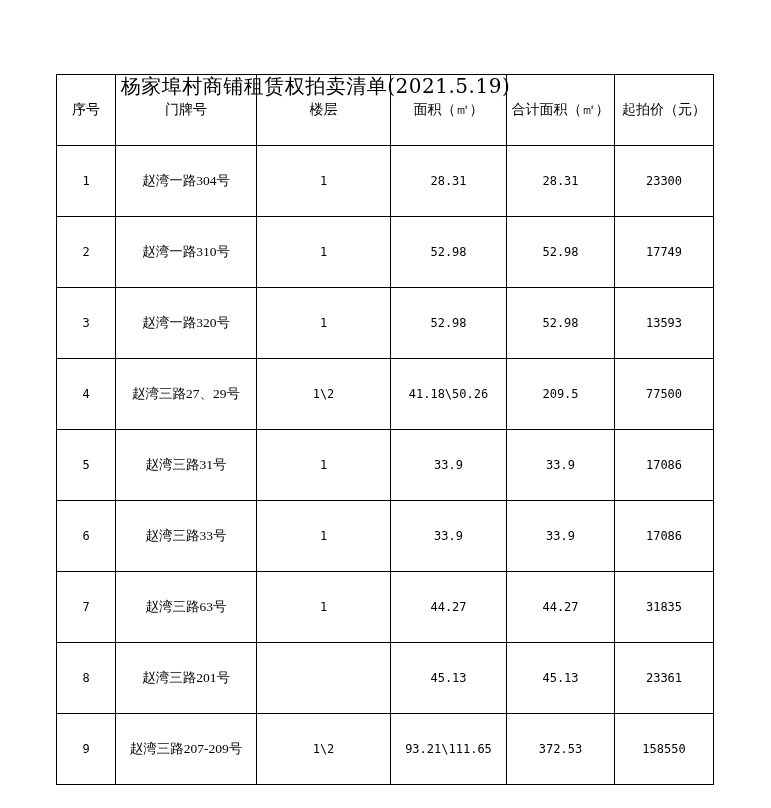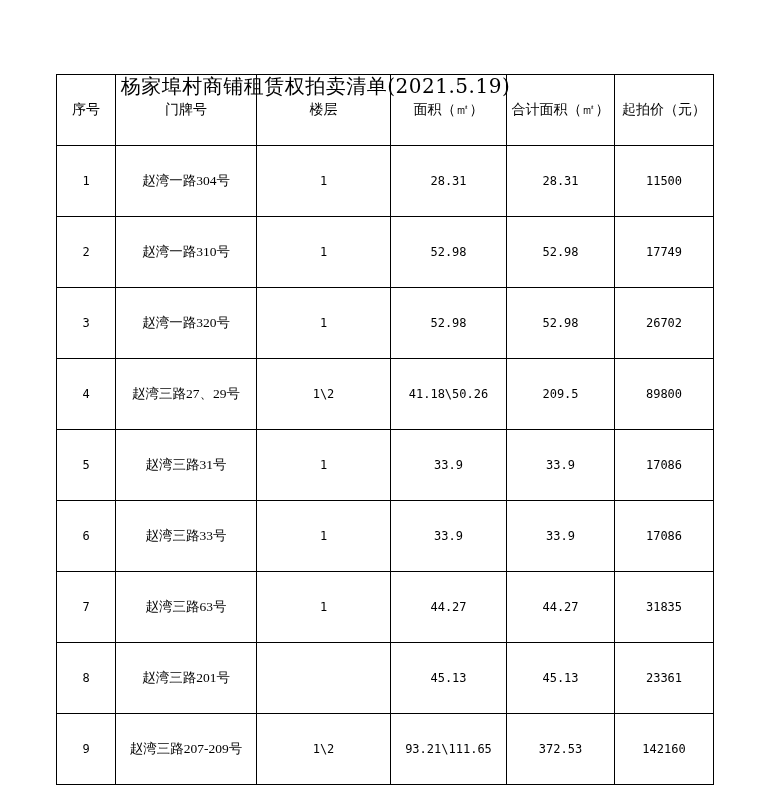--- a/index.html
+++ b/index.html
@@ -82,45 +82,45 @@
       <th>起拍价（元）</th>
     </tr>
   </thead>
   <tbody>
     <tr>
       <td class="num">1</td>
       <td class="addr">赵湾一路304号</td>
       <td class="num">1</td>
       <td class="num">28.31</td>
       <td class="num">28.31</td>
-      <td class="num">11500</td>
+      <td class="num">23300</td>
     </tr>
     <tr>
       <td class="num">2</td>
       <td class="addr">赵湾一路310号</td>
       <td class="num">1</td>
       <td class="num">52.98</td>
       <td class="num">52.98</td>
       <td class="num">17749</td>
     </tr>
     <tr>
       <td class="num">3</td>
       <td class="addr">赵湾一路320号</td>
       <td class="num">1</td>
       <td class="num">52.98</td>
       <td class="num">52.98</td>
-      <td class="num">26702</td>
+      <td class="num">13593</td>
     </tr>
     <tr>
       <td class="num">4</td>
       <td class="addr">赵湾三路27、29号</td>
       <td class="num">1\2</td>
       <td class="num">41.18\50.26</td>
       <td class="num">209.5</td>
-      <td class="num">89800</td>
+      <td class="num">77500</td>
     </tr>
     <tr>
       <td class="num">5</td>
       <td class="addr">赵湾三路31号</td>
       <td class="num">1</td>
       <td class="num">33.9</td>
       <td class="num">33.9</td>
       <td class="num">17086</td>
     </tr>
     <tr>
@@ -146,16 +146,16 @@
       <td class="num">45.13</td>
       <td class="num">45.13</td>
       <td class="num">23361</td>
     </tr>
     <tr>
       <td class="num">9</td>
       <td class="addr">赵湾三路207-209号</td>
       <td class="num">1\2</td>
       <td class="num">93.21\111.65</td>
       <td class="num">372.53</td>
-      <td class="num">142160</td>
+      <td class="num">158550</td>
     </tr>
   </tbody>
 </table>
 
 </body></html>

